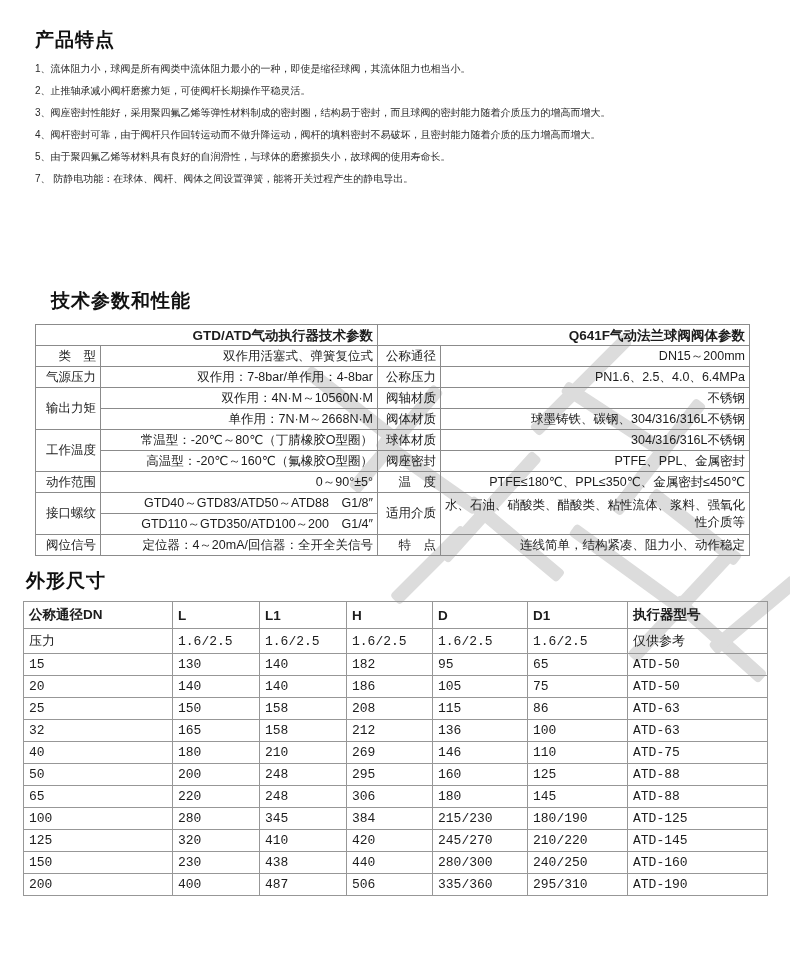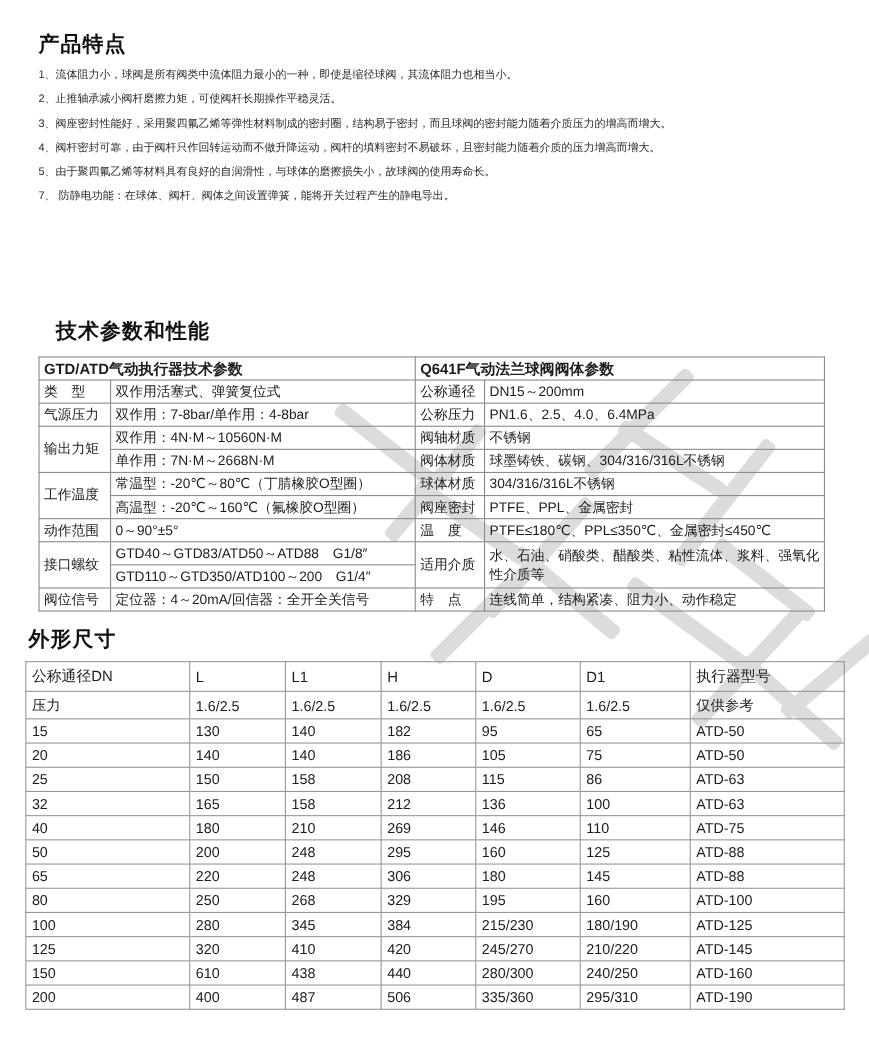--- a/index.html
+++ b/index.html
@@ -34,21 +34,21 @@
   #features p{margin:0;}
 
   table{border-collapse:collapse;table-layout:fixed;}
 
   
   #tech-table{position:absolute;top:324px;left:35px;width:714px;}
   #tech-table th,#tech-table td{
     border:1px solid #8b8b8b;
     font-size:12.5px;
     font-weight:normal;
-    text-align:left;
+    text-align:right;
     vertical-align:middle;
     padding:1px 4px;
     line-height:17px;
     color:#1c1c1c;
     overflow:hidden;
     white-space:nowrap;
   }
   #tech-table tr{height:21px;}
   #tech-table th.tbl-title{font-weight:bold;font-size:13.5px;}
   #tech-table td.wrap{white-space:normal;}
@@ -59,22 +59,22 @@
     border:1px solid #979797;
     font-size:13px;
     text-align:left;
     vertical-align:middle;
     padding:1px 5px;
     color:#1c1c1c;
     white-space:nowrap;
     overflow:hidden;
   }
   #dim-table thead tr{height:27px;}
-  #dim-table thead th{font-weight:normal;font-size:13.5px;}
-  #dim-table tbody tr{height:22px;}
+  #dim-table thead th{font-weight:bold;font-size:13.5px;}
+  #dim-table tbody tr{height:22px;font-family:Liberation Mono, monospace;}
   #dim-table tbody tr:first-child{height:25px;}
 </style>
 </head>
 <body>
 
 <div class="layer-watermark">
   <div class="wm-stroke" style="left:295px;top:398px;width:112px;transform:rotate(38deg);"></div>
   <div class="wm-stroke" style="left:330px;top:432px;width:132px;transform:rotate(-50deg);"></div>
   <div class="wm-stroke" style="left:368px;top:468px;width:120px;transform:rotate(35deg);"></div>
   <div class="wm-stroke" style="left:420px;top:500px;width:140px;transform:rotate(-48deg);"></div>
@@ -265,49 +265,40 @@
         <tr>
           <td>65</td>
           <td>220</td>
           <td>248</td>
           <td>306</td>
           <td>180</td>
           <td>145</td>
           <td>ATD-88</td>
         </tr>
         <tr>
-          <td>80</td>
-          <td>250</td>
-          <td>268</td>
-          <td>329</td>
-          <td>195</td>
-          <td>160</td>
-          <td>ATD-100</td>
-        </tr>
-        <tr>
           <td>100</td>
           <td>280</td>
           <td>345</td>
           <td>384</td>
           <td>215/230</td>
           <td>180/190</td>
           <td>ATD-125</td>
         </tr>
         <tr>
           <td>125</td>
           <td>320</td>
           <td>410</td>
           <td>420</td>
           <td>245/270</td>
           <td>210/220</td>
           <td>ATD-145</td>
         </tr>
         <tr>
           <td>150</td>
-          <td>610</td>
+          <td>230</td>
           <td>438</td>
           <td>440</td>
           <td>280/300</td>
           <td>240/250</td>
           <td>ATD-160</td>
         </tr>
         <tr>
           <td>200</td>
           <td>400</td>
           <td>487</td>

